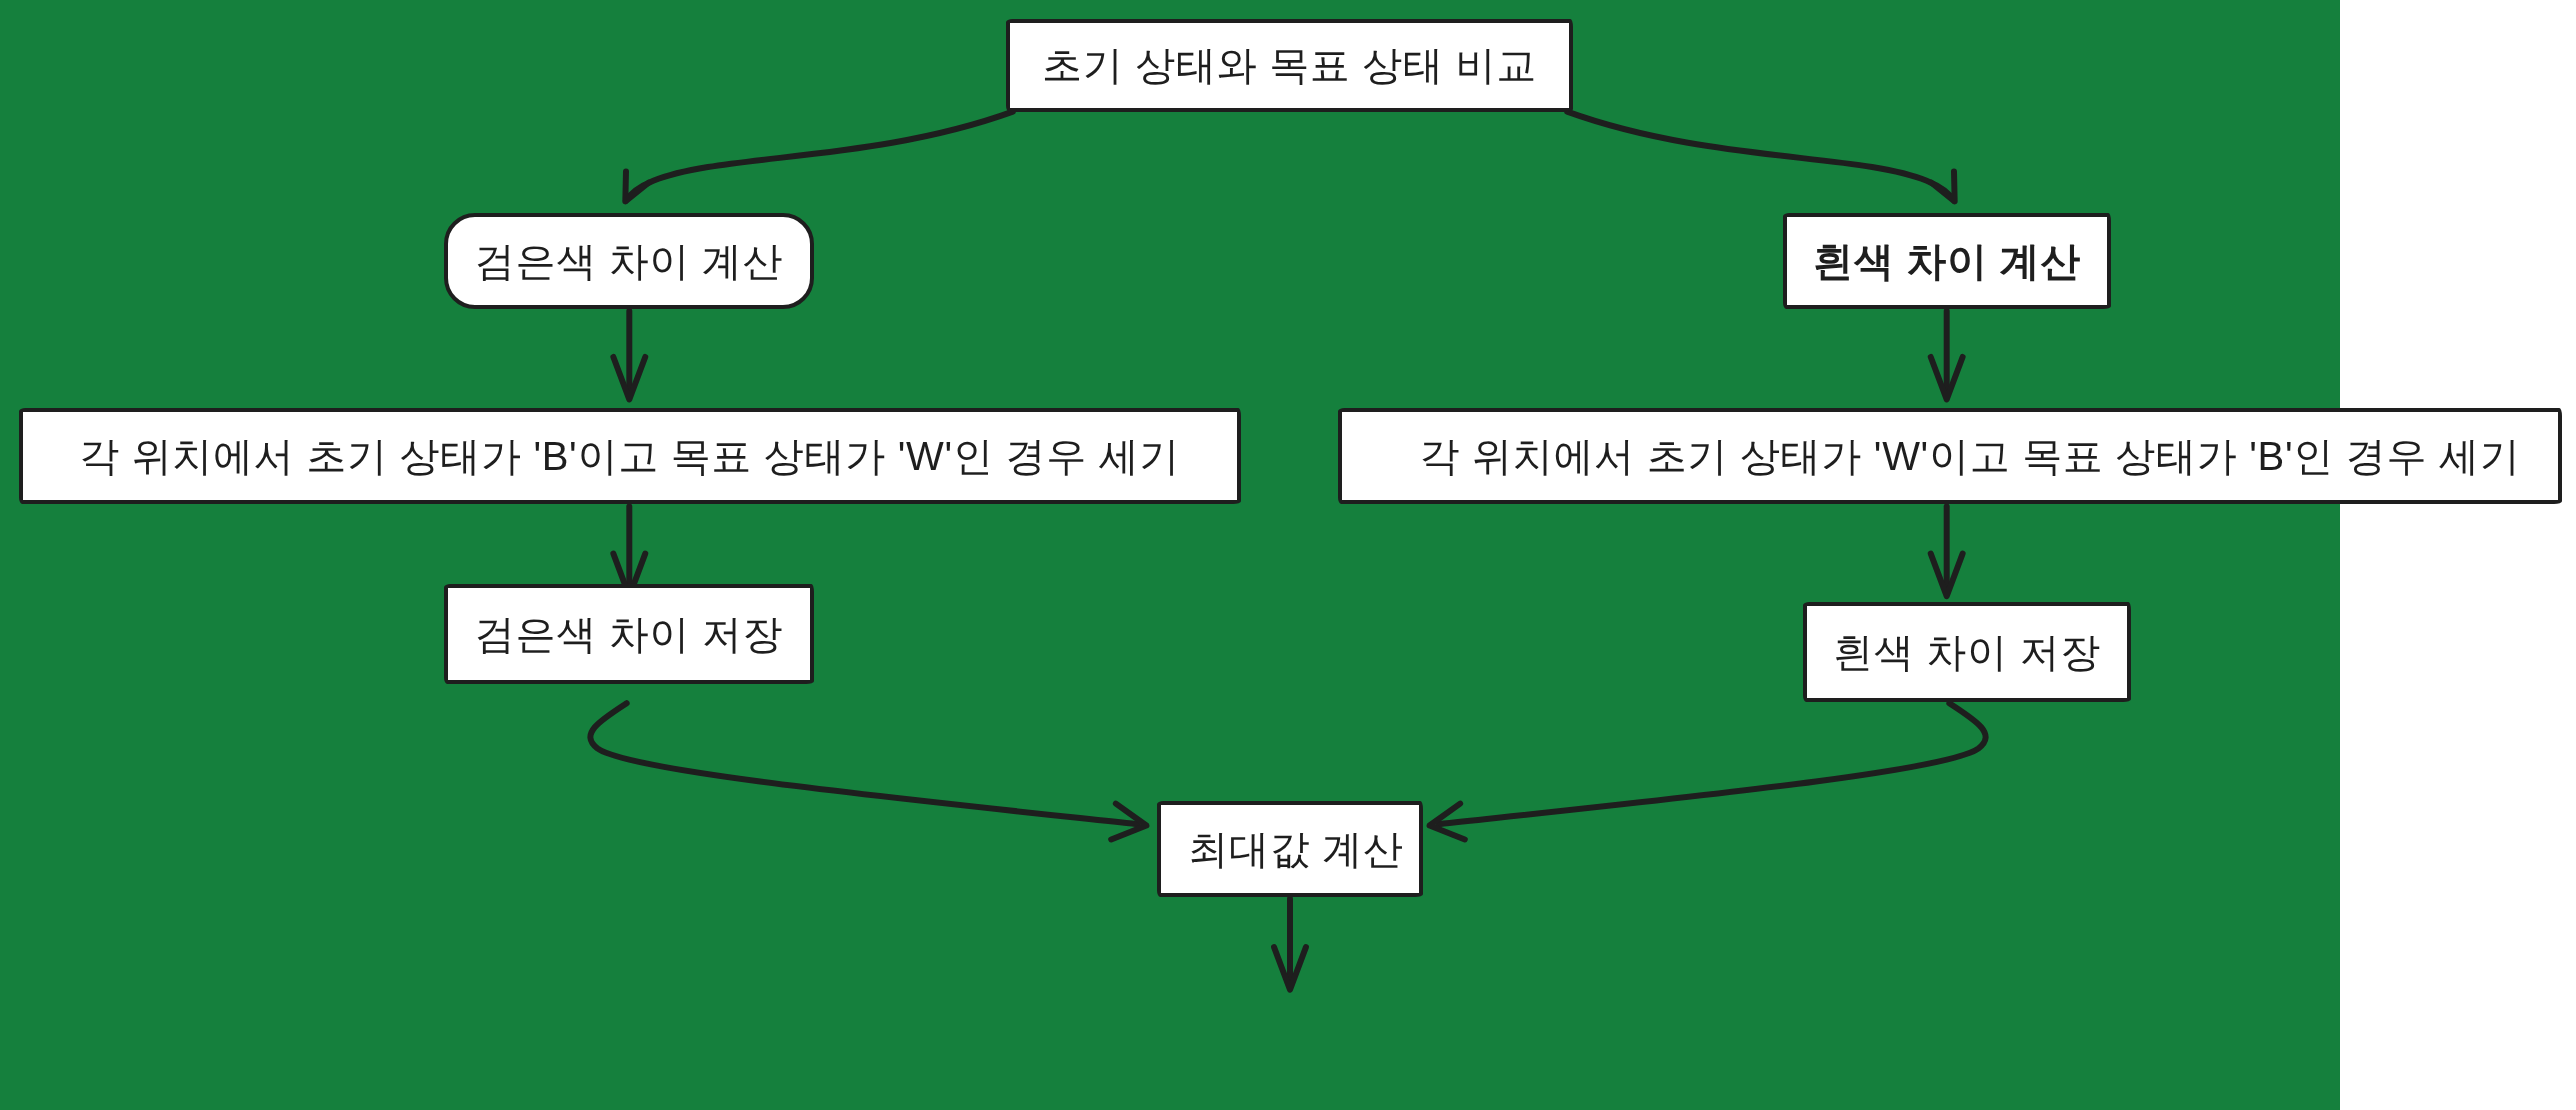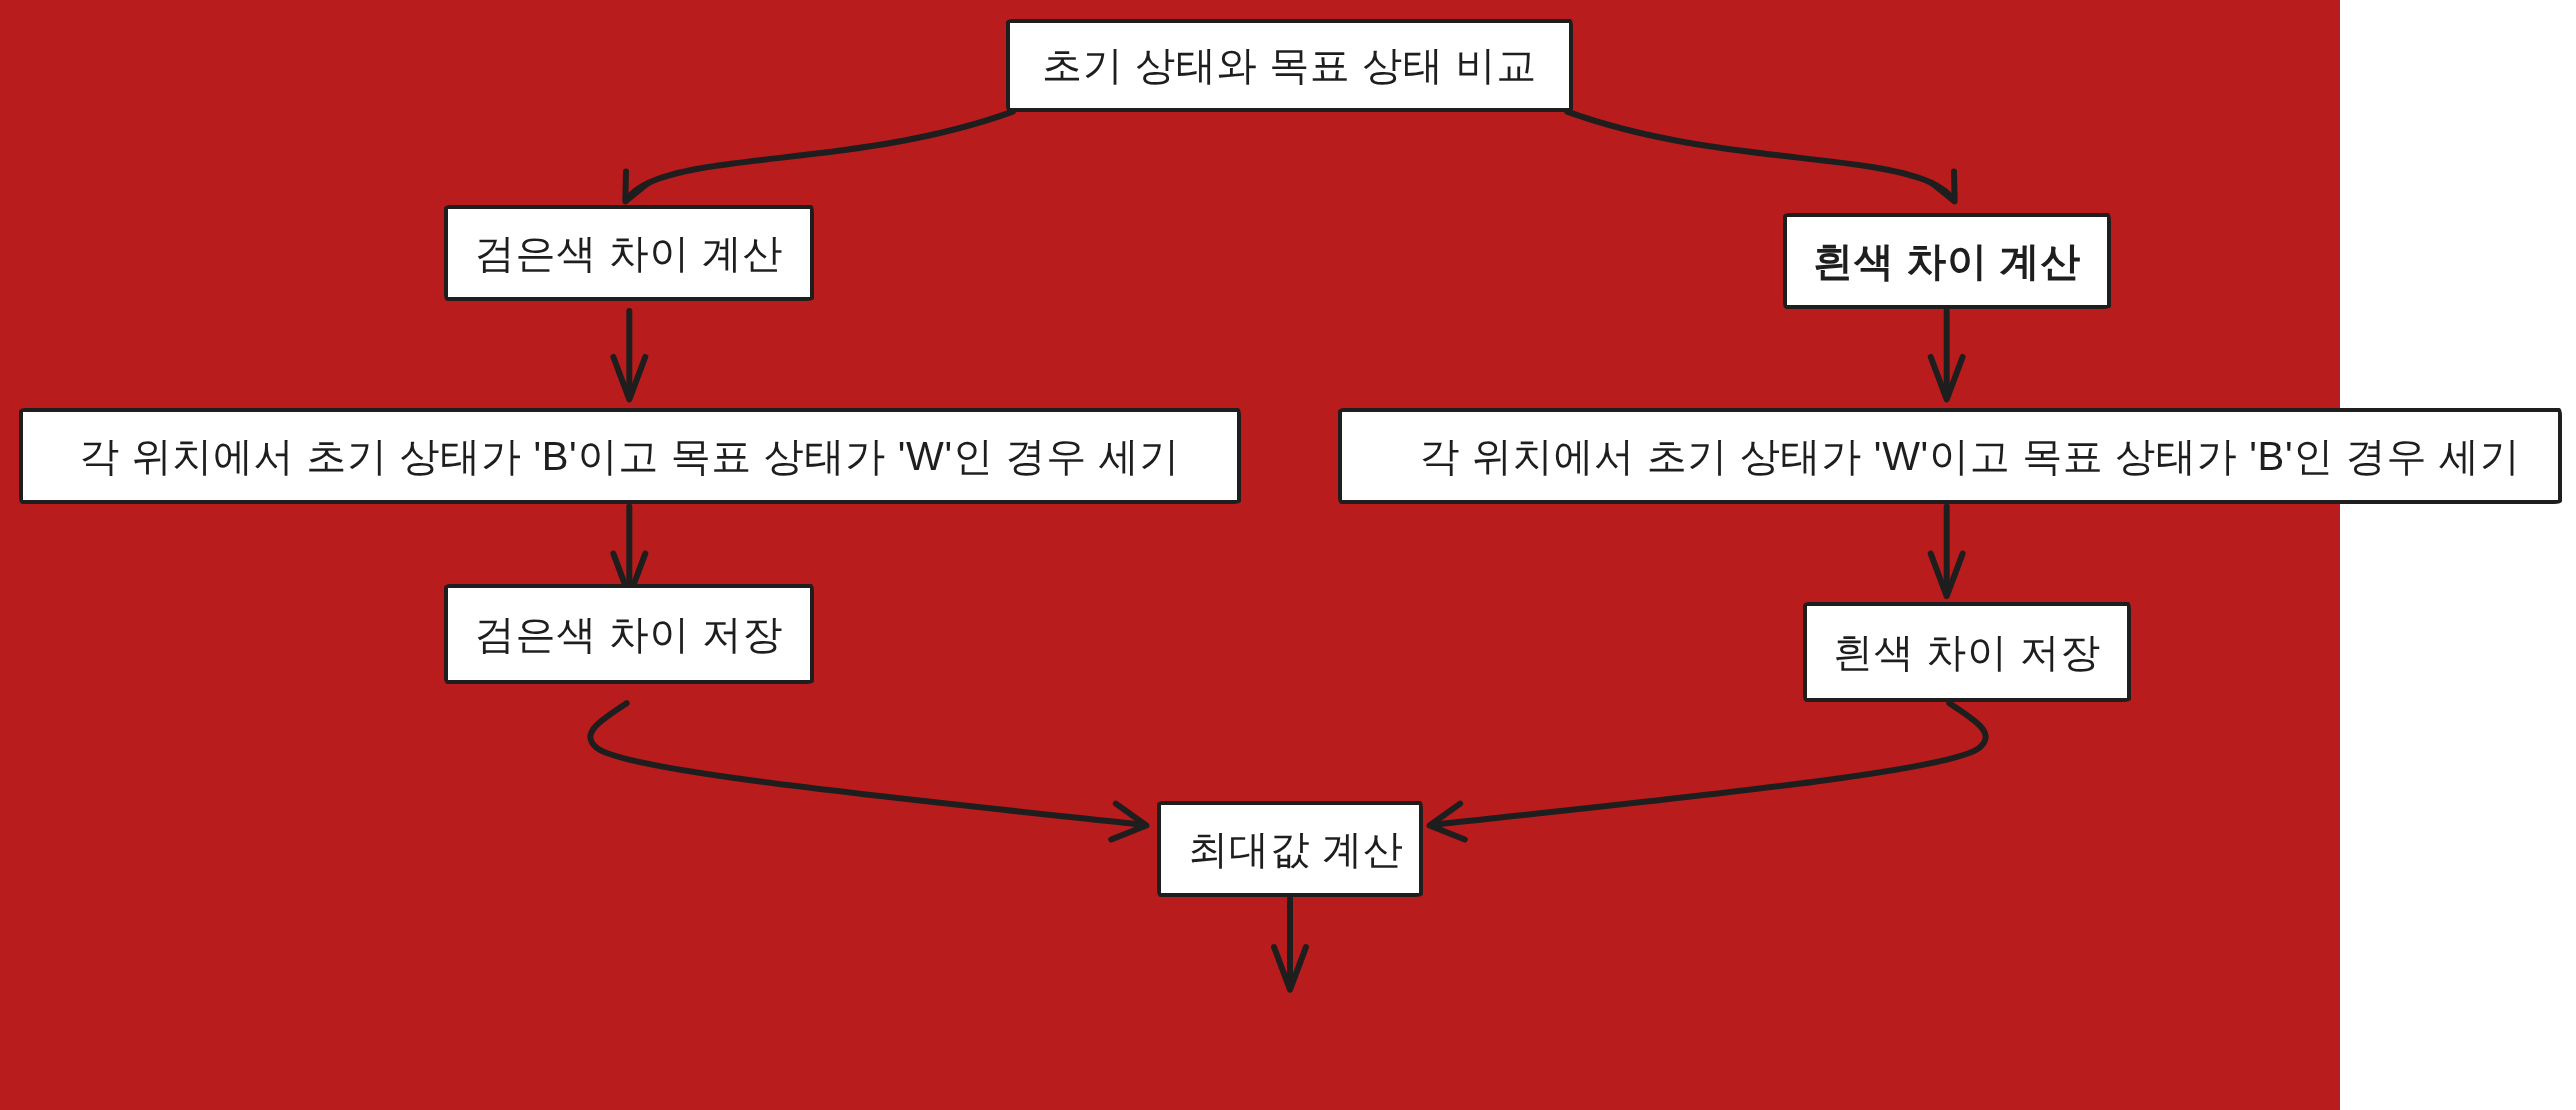--- a/index.html
+++ b/index.html
@@ -1,20 +1,20 @@
 <!DOCTYPE html>
 <html style="font-size:10.6px"><head>
 <meta charset="utf-8">
 <style>
   html, body { margin: 0; padding: 0; background: #ffffff; }
   #canvas {
     position: relative;
     width: 2340px;
     height: 1110px;
-    background: #b91c1c;
+    background: #15803d;
     font-family: "Liberation Sans", sans-serif;
     color: #1e1e1e;
   }
   #arrows {
     position: absolute;
     left: 0; top: 0;
     width: 2576px; height: 1110px;
   }
   #arrows path {
     fill: none;
@@ -31,21 +31,21 @@
     justify-content: center;
     text-align: center;
     border: 4.7px solid #1e1e1e;
     border-radius: 6.6px 2.7px 8px 3.3px / 3.3px 8px 2.7px 6.6px;
     background: #ffffff;
     font-size: 40px;
     letter-spacing: 0.7px;
     white-space: nowrap;
   }
   #n-compare      { left: 1006px; top:   18.6px; width:  567px; height: 93px; }
-  #n-calc-black   { left:  444px; top:  205px; width:  370px; height: 96px; }
+  #n-calc-black   { left:  444px; top:  213px; width:  370px; height: 96px; border-radius: 31px; }
   #n-calc-white   { left: 1783px; top:  213px; width:  328px; height: 96px; font-weight: bold; }
   #n-count-bw     { left:   18.6px; top:  408px; width: 1222px; height: 96px; }
   #n-count-wb     { left: 1338px; top:  408px; width: 1224px; height: 96px; padding-left: 40px; }
   #n-store-black  { left:  444px; top:  584px; width:  370px; height: 100px; }
   #n-store-white  { left: 1783px; top:  602px; width:  328px; height: 100px; margin-left: 20px; }
   #n-max          { left: 1157px; top: 801px; width:  266px; height: 96px; padding-left: 12px; }
   #n-output       { left: 1178px; top: 995px; width:  219px; height: 100px; }
 </style>
 </head>
 <body>

